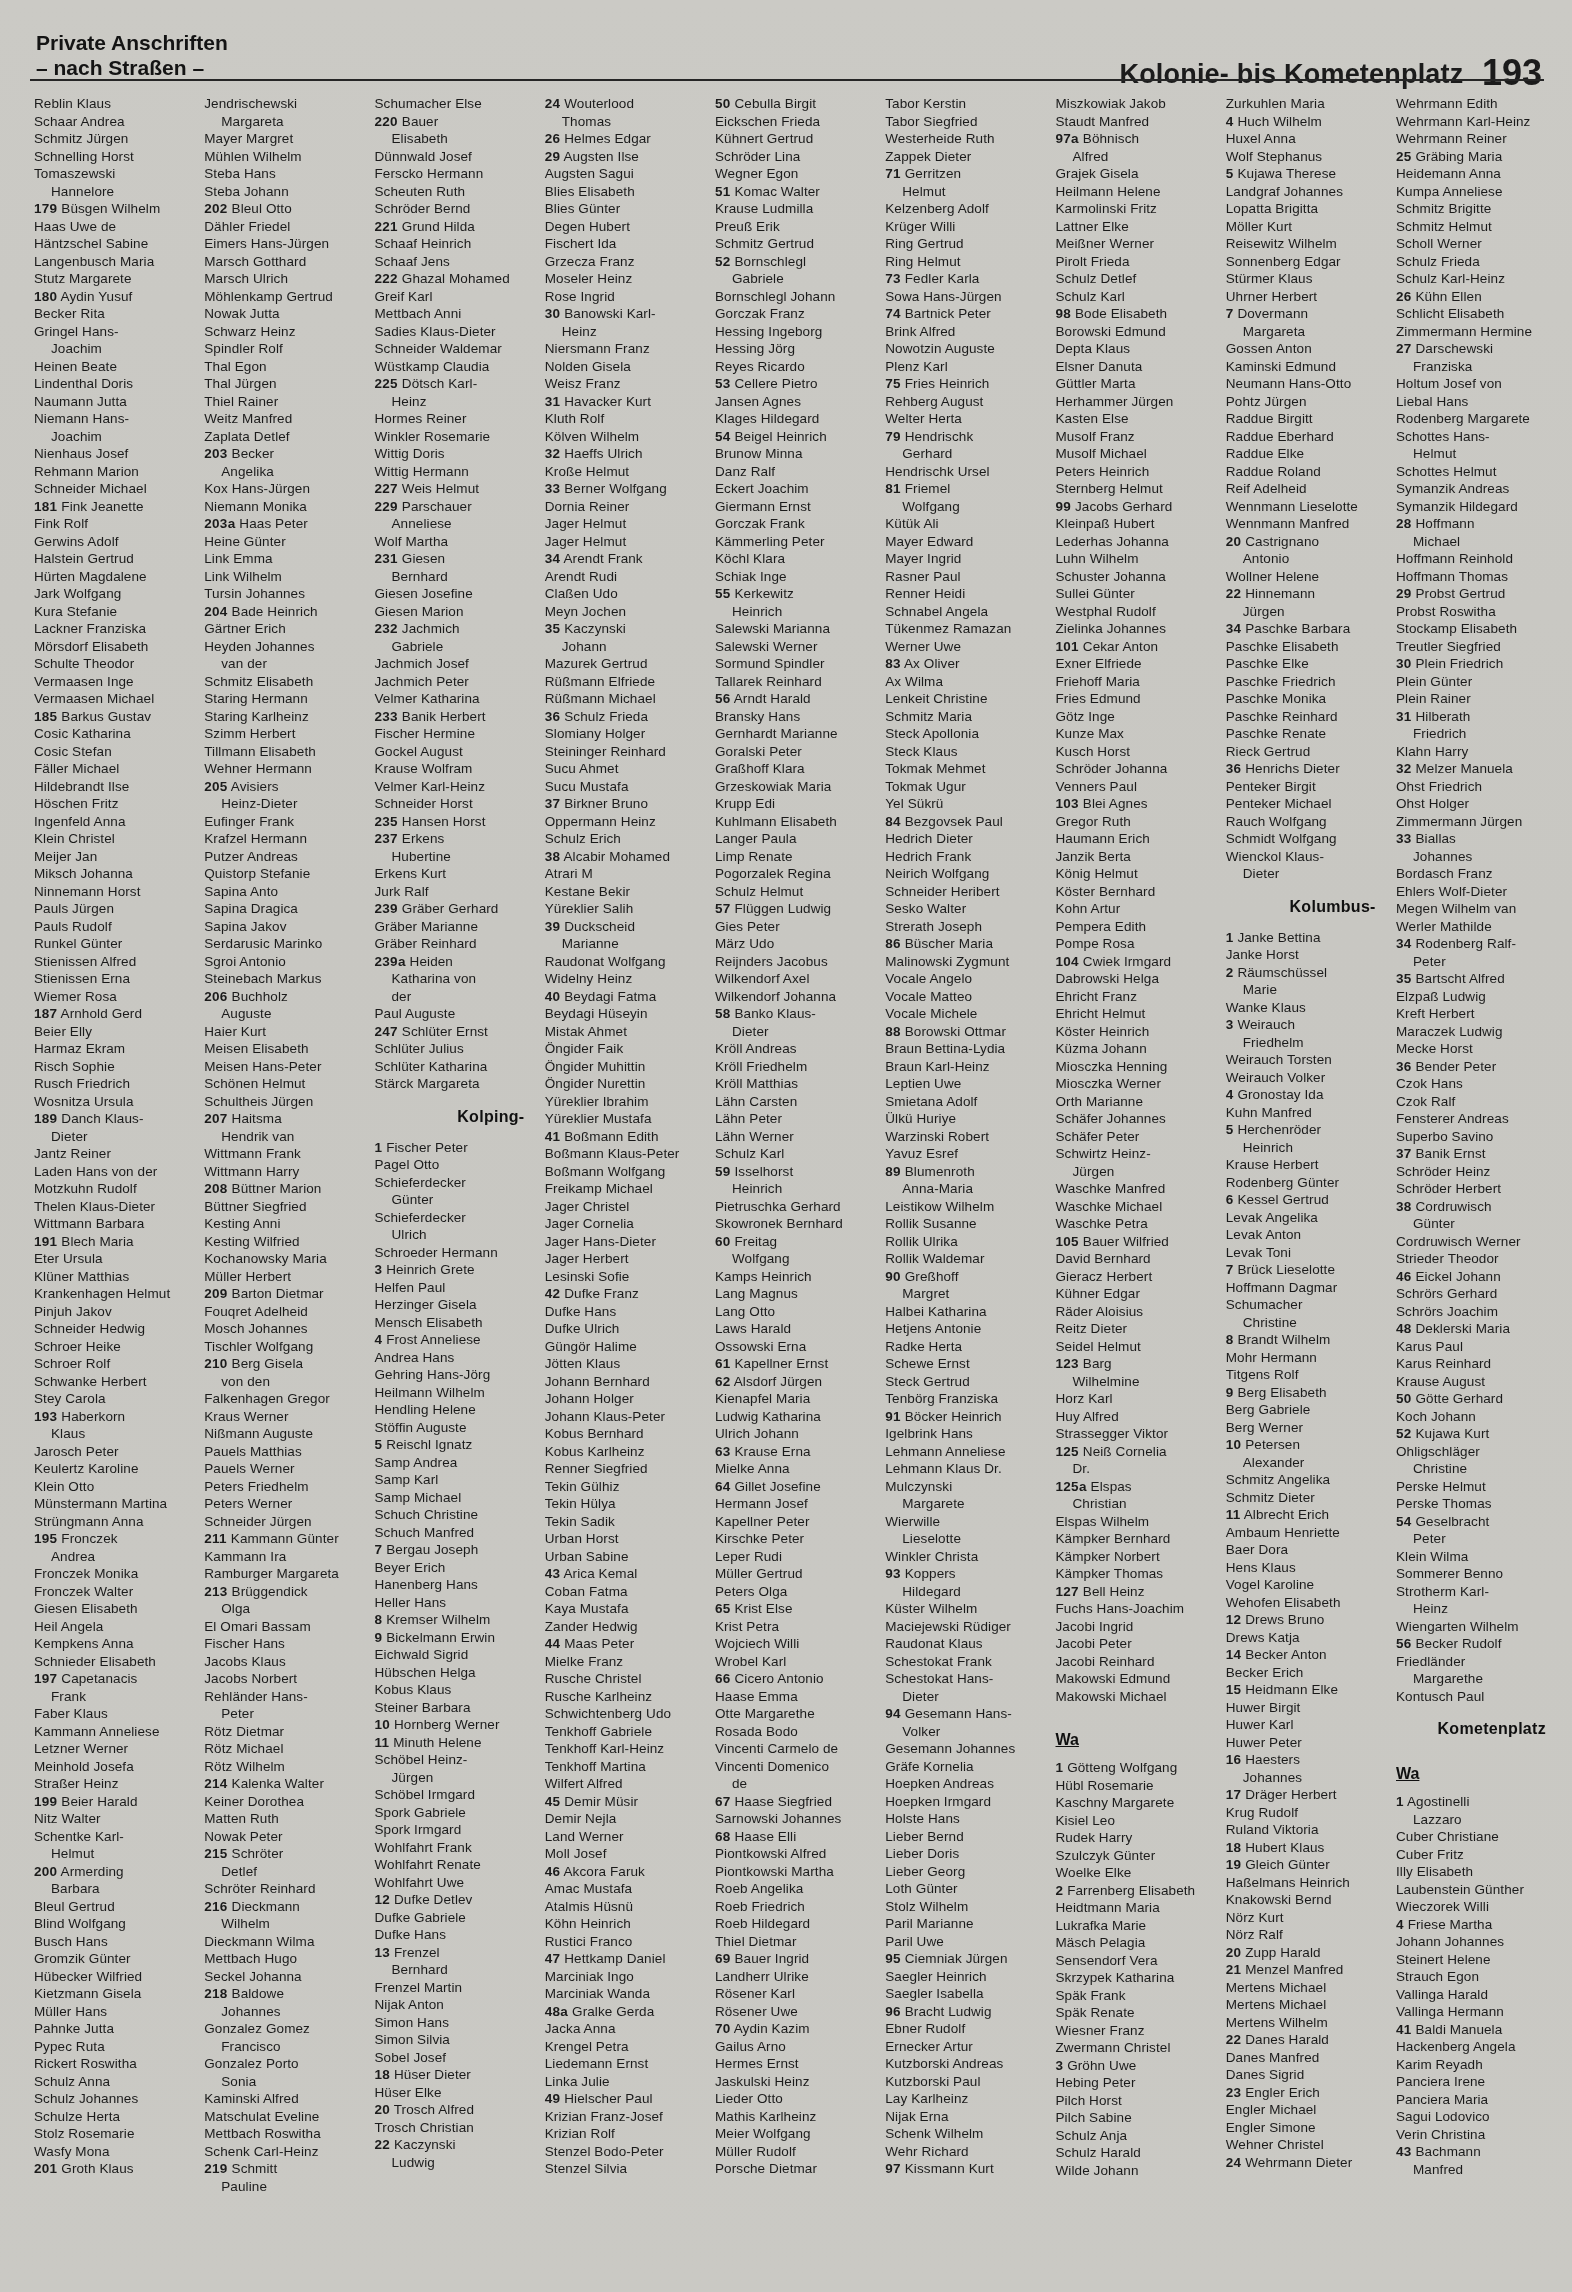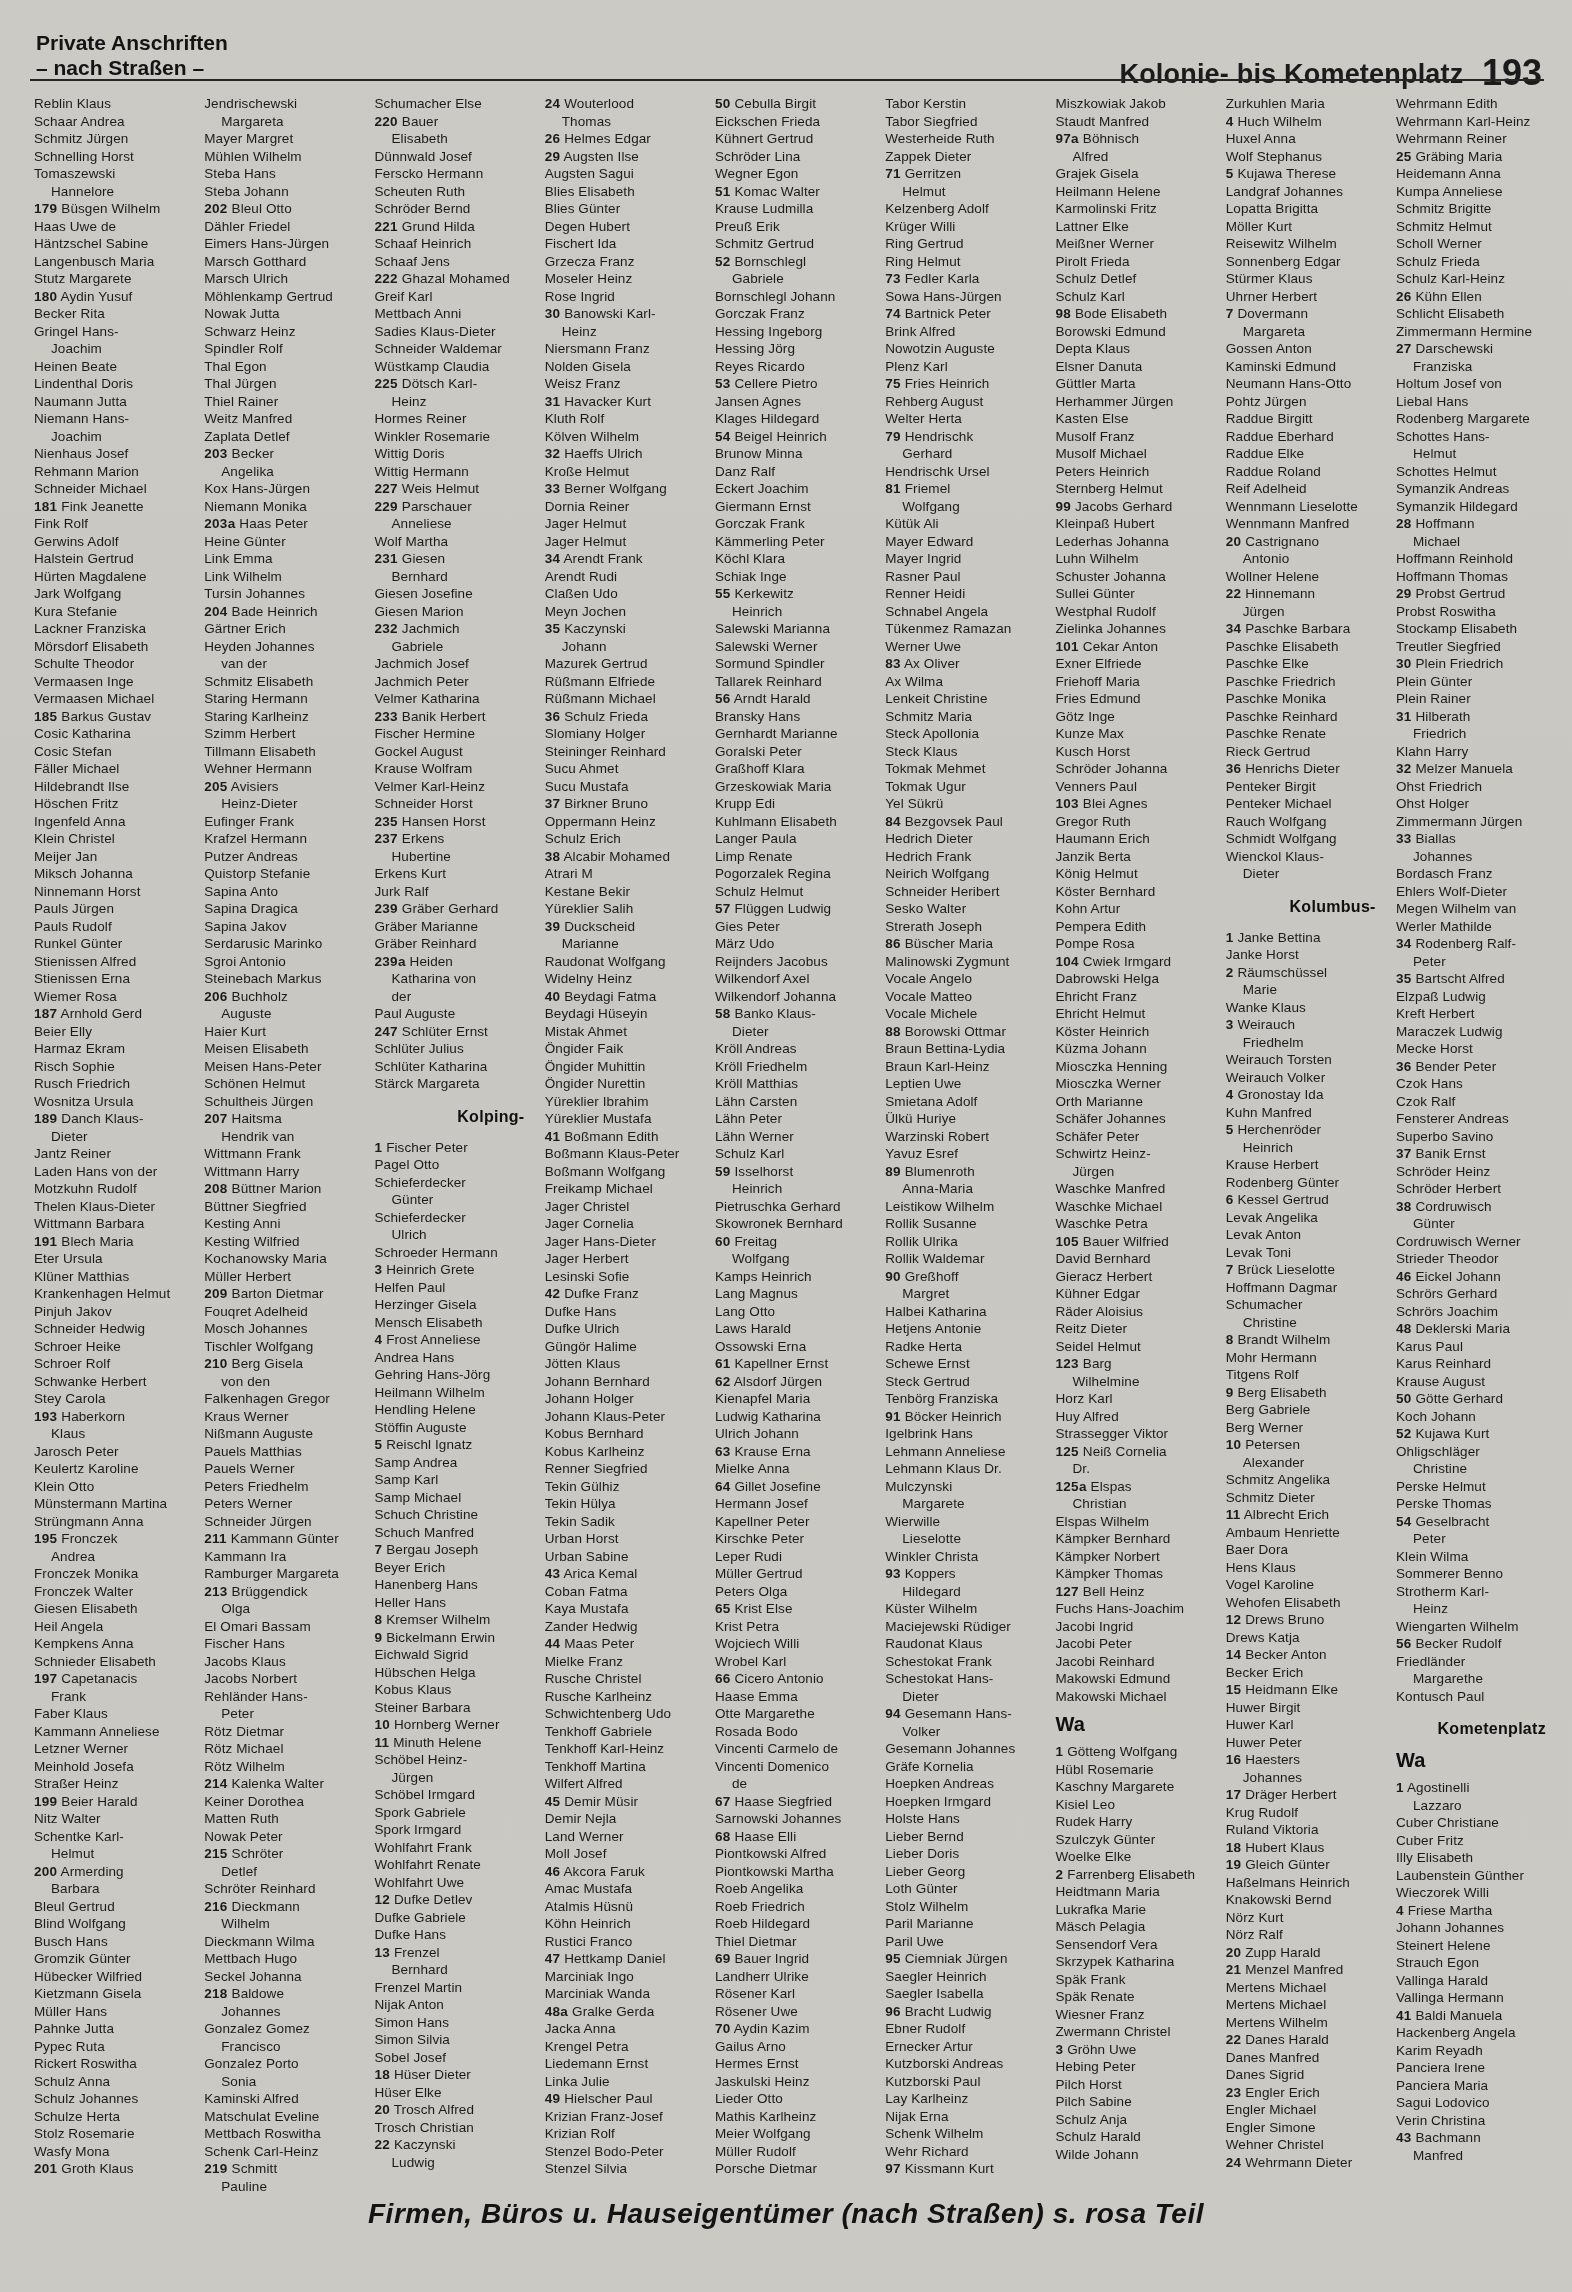--- a/index.html
+++ b/index.html
@@ -21,21 +21,21 @@
   .rule{position:absolute;top:79px;left:30px;right:28px;border-top:2.5px solid #262626;}
   .cols{
     position:absolute;top:95px;left:34px;right:26px;
     display:flex;justify-content:space-between;align-items:flex-start;
   }
   .col{flex:0 0 150px;width:150px;}
   .line{font-size:13.5px;line-height:17.5px;white-space:nowrap;letter-spacing:0.1px;}
   .line b{font-weight:bold;letter-spacing:0.3px;}
   .cont{padding-left:17px;}
   .street-header{font-weight:bold;font-size:16px;line-height:20px;margin:14px 0 12px 0;letter-spacing:0.3px;color:#101010;text-align:right;}
-  .street-subheader{font-weight:bold;font-size:20px;line-height:18px;margin:10px 0 10px 0;color:#101010;}
+  .street-subheader{font-weight:bold;font-size:16px;line-height:18px;margin:26px 0 10px 0;color:#101010;text-decoration:underline;}
   .footer{
     position:absolute;left:0;right:0;top:2198px;text-align:center;
     font-weight:bold;font-style:italic;font-size:28px;letter-spacing:0.5px;color:#131313;
   }
 </style>
 </head>
 <body>
 
 <div class="page">
 
@@ -1129,15 +1129,14 @@
         <div class="line">Karim Reyadh</div>
         <div class="line">Panciera Irene</div>
         <div class="line">Panciera Maria</div>
         <div class="line">Sagui Lodovico</div>
         <div class="line">Verin Christina</div>
         <div class="line"><b>43</b> Bachmann</div>
         <div class="line cont">Manfred</div>
       </div>
     </div>
 
-  <div class="footer">Firmen, Büros u. Hauseigentümer (nach Straßen) s. rosa Teil</div>
 
 </div>
 
 </body></html>

